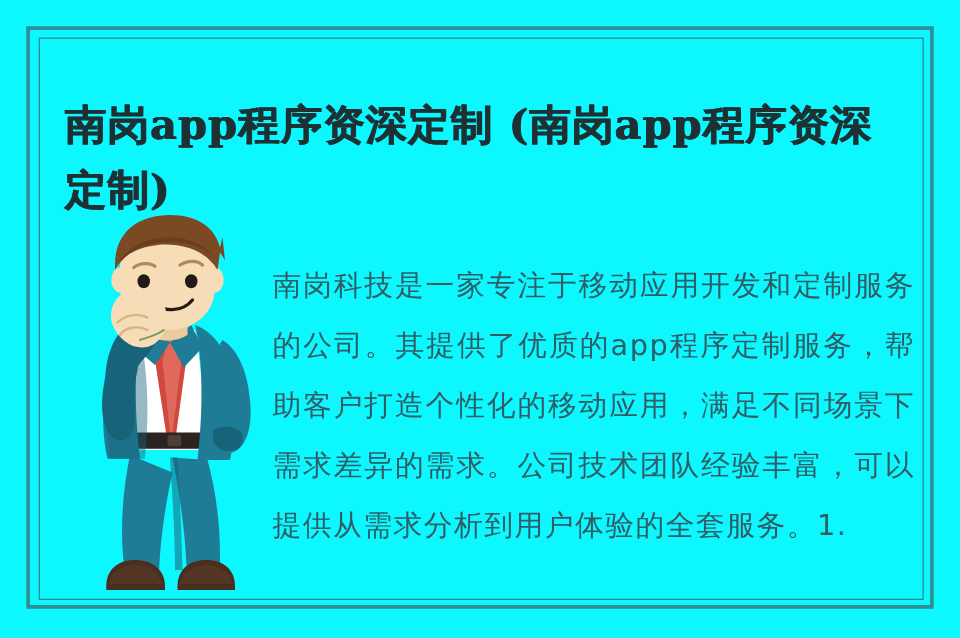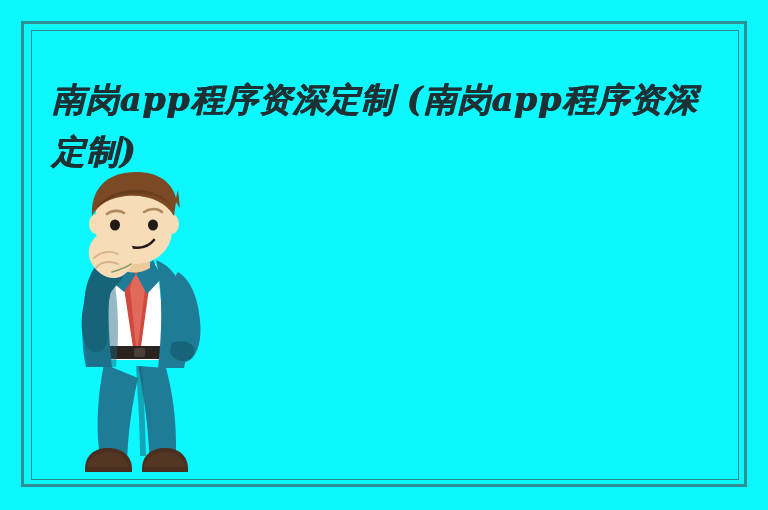--- a/index.html
+++ b/index.html
@@ -48,21 +48,20 @@
   
   .title {
     position: absolute;
     left: 52px;
     top: 52px;
     width: 665px;
     font-family: "DejaVu Serif", "Liberation Serif", serif;
     font-size: 33px;
     line-height: 52px;
     font-weight: 700;
-    font-style: italic;
     color: #1d3033;
     letter-spacing: 1px;
     text-shadow: 0.6px 0 0 #1d3033, -0.4px 0.4px 0 #20383b;
     white-space: normal;
     word-break: break-all;
   }
 
   
   .body-copy {
     position: absolute;
@@ -157,14 +156,15 @@
       <path d="M70 74 C78 82 94 82 102 72" stroke="#221a16" stroke-width="2.6" fill="none" stroke-linecap="round"></path>
 
       <path d="M38 92 C34 80 40 68 52 64 C64 60 76 66 80 78
                C84 90 80 102 70 108 C58 114 44 106 38 92 Z" fill="#f6ddb8"></path>
       <path d="M44 100 C48 94 58 92 66 96" stroke="#d8b489" stroke-width="2" fill="none" stroke-linecap="round"></path>
       <path d="M42 90 C48 84 58 82 66 86" stroke="#d8b489" stroke-width="1.8" fill="none" stroke-linecap="round"></path>
       <path d="M60 104 C66 102 74 100 79 96" stroke="#4d7a34" stroke-width="1.6" fill="none" stroke-linecap="round" opacity="0.7"></path>
     </svg>
   </div>
 
+  <p class="body-copy">南岗科技是一家专注于移动应用开发和定制服务的公司。其提供了优质的app程序定制服务，帮助客户打造个性化的移动应用，满足不同场景下需求差异的需求。公司技术团队经验丰富，可以提供从需求分析到用户体验的全套服务。1.</p>
 
 </div>
 
 </body></html>

